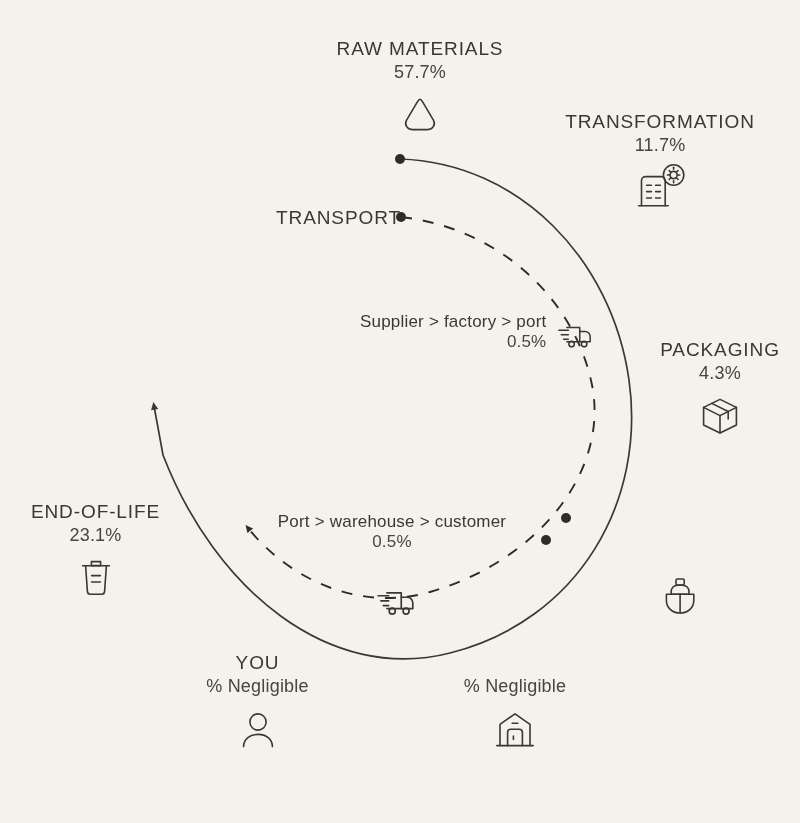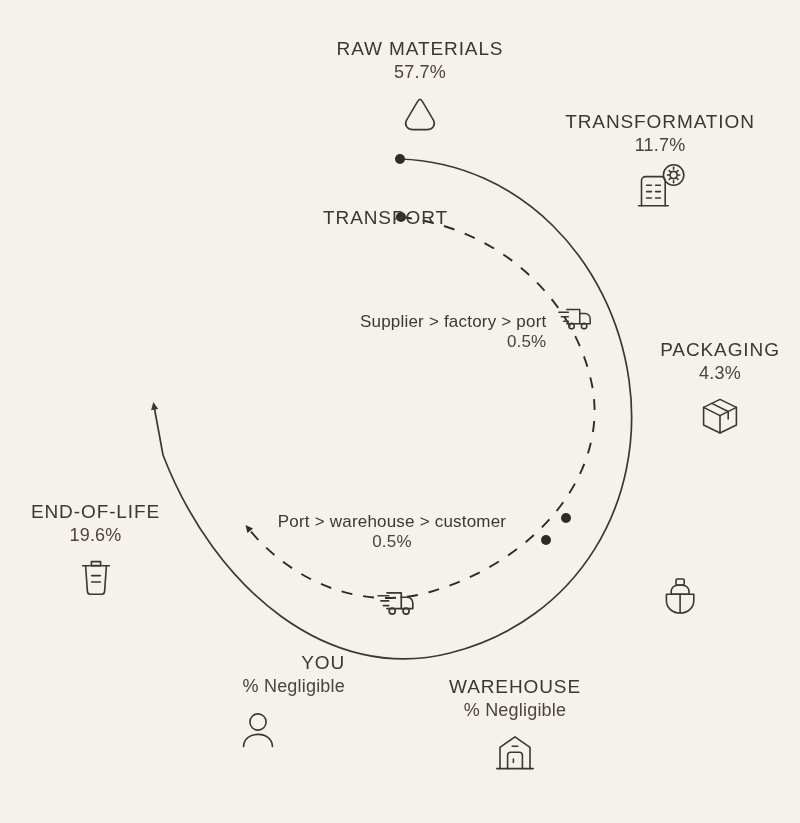--- a/index.html
+++ b/index.html
@@ -52,21 +52,21 @@
     justify-content: center;
     align-items: center;
     height: 46px;
   }
   .leg {
     position: absolute;
     white-space: nowrap;
   }
   .leg .leg-row {
     display: flex;
-    align-items: flex-start;
+    align-items: flex-end;
     gap: 10px;
   }
   .leg .leg-text {
     text-align: right;
   }
   .leg .leg-title {
     font-size: 17px;
     color: #3b3732;
     letter-spacing: 0.2px;
   }
@@ -184,62 +184,61 @@
                  L24.6,11.2 C28.2,11.2 31.0,14.0 31.0,17.6 L31.0,20.2 L13.2,20.2 Z"></path>
         <path d="M8.4,20.2 L35.8,20.2 L35.8,26.4
                  C35.8,33.4 30.2,39.0 22.1,39.0
                  C14.0,39.0 8.4,33.4 8.4,26.4 Z"></path>
         <line x1="22.1" y1="20.2" x2="22.1" y2="39.0"></line>
       </svg>
     </div>
   </div>
 
   <div class="node" style="left:405px; top:675px; width:220px;">
-    <div class="title">WAREHOUSE</div>
     <div class="value">% Negligible</div>
     <div class="icon">
       <svg class="ico" width="46" height="44" viewBox="0 0 46 44">
         <path d="M8.0,37.6 L8.0,16.4 L23.0,5.8 L38.0,16.4 L38.0,37.6"></path>
         <line x1="4.8" y1="37.6" x2="41.2" y2="37.6"></line>
         <path d="M15.6,37.6 L15.6,24.4 C15.6,22.6 17.0,21.2 18.8,21.2
                  L27.2,21.2 C29.0,21.2 30.4,22.6 30.4,24.4 L30.4,37.6"></path>
         <line x1="20.2" y1="15.2" x2="25.8" y2="15.2"></line>
         <line x1="21.4" y1="28.0" x2="21.4" y2="31.4"></line>
       </svg>
     </div>
   </div>
 
-  <div class="node" style="left:170px; top:651px; width:175px;text-align:right;">
+  <div class="node" style="left:170px; top:651px; width:175px;">
     <div class="title">YOU</div>
     <div class="value">% Negligible</div>
     <div class="icon">
       <svg class="ico" width="40" height="44" viewBox="0 0 40 44">
         <circle cx="20" cy="15.0" r="8.1"></circle>
         <path d="M5.6,39.6 C5.6,31.8 12.0,27.4 20,27.4
                  C28.0,27.4 34.4,31.8 34.4,39.6"></path>
       </svg>
     </div>
   </div>
 
   <div class="node" style="left:8px; top:500px; width:175px;">
     <div class="title">END-OF-LIFE</div>
-    <div class="value">19.6%</div>
+    <div class="value">23.1%</div>
     <div class="icon">
       <svg class="ico" width="40" height="46" viewBox="0 0 40 46">
         <path d="M15.4,6.6 L24.6,6.6 L24.6,10.6 L15.4,10.6 Z"></path>
         <line x1="6.6" y1="10.8" x2="33.4" y2="10.8"></line>
         <path d="M9.6,10.8 L11.4,36.4 C11.5,38.0 12.8,39.2 14.4,39.2
                  L25.6,39.2 C27.2,39.2 28.5,38.0 28.6,36.4 L30.4,10.8"></path>
         <line x1="15.6" y1="20.6" x2="24.4" y2="20.6"></line>
         <line x1="15.6" y1="27.0" x2="24.4" y2="27.0"></line>
       </svg>
     </div>
   </div>
 
-  <div class="stage-label" style="left:276px; top:207px;margin-left:47px;">TRANSPORT</div>
+  <div class="stage-label" style="left:276px; top:207px;">TRANSPORT</div>
 
   <div class="leg" style="left:360px; top:312px;">
     <div class="leg-row">
       <div class="leg-text">
         <div class="leg-title">Supplier &gt; factory &gt; port</div>
         <div class="leg-value">0.5%</div>
       </div>
       <div style="margin-top:-12px;">
         <svg class="ico" width="38" height="34" viewBox="0 0 40 34">
           <path d="M11.4,9.2 L25.0,9.2 L25.0,24.2 L11.4,24.2"></path>

